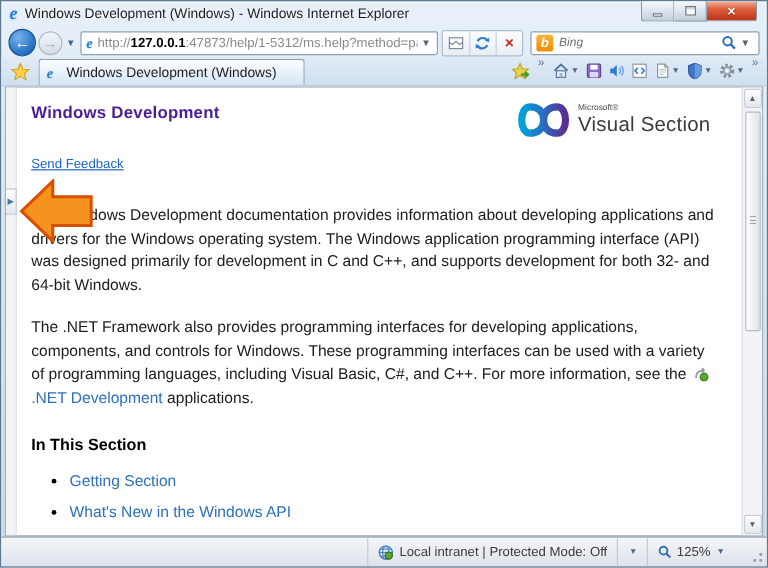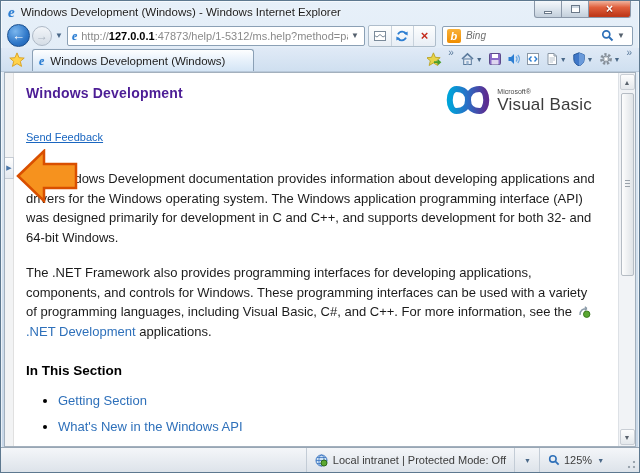--- a/index.html
+++ b/index.html
@@ -58,21 +58,21 @@
   .search-input::placeholder { color:#707070; font-style:italic; }
 
   
   .tabrow { position:absolute; left:0; top:47px; right:0; height:24px;
     background:linear-gradient(#e0eaf6,#cfdff0); border-bottom:1px solid #b9c9da;
     display:flex; align-items:flex-end; padding:0 4px; }
   .favstar-btn { width:24px; height:22px; display:flex; align-items:center; justify-content:center; }
   .tab { display:flex; align-items:center; height:22px; width:222px; margin-left:3px;
     background:linear-gradient(#fdfeff,#e9f2fb 45%,#d4e5f5); border:1px solid #8ba0b5; border-bottom:none;
     border-radius:3px 3px 0 0; padding:0 6px; }
-  .tab-label { font-size:11.5px; color:#1c1c1c; margin-left:6px; white-space:nowrap; overflow:hidden; }
+  .tab-label { font-size:11.5px; color:#1c1c1c; margin-left:11px; white-space:nowrap; overflow:hidden; }
   .cmdbar { display:flex; align-items:center; height:24px; margin-left:auto; gap:1px; }
   .cmdbtn { display:flex; align-items:center; justify-content:center; padding:0 2px; height:22px; }
   .chev { color:#5a7a9c; font-size:10px; padding:0 3px; align-self:flex-start; }
   .drop8 { font-size:7px; color:#4a6888; margin-left:1px; }
 
   
   .content { position:absolute; left:3px; right:3px; top:71px; bottom:25px;
     background:#fff; border:1px solid #a3b0bd; display:flex; }
   .pane-strip { width:9px; background:#f2f3f4; border-right:1px solid #e0e0e0; position:relative; }
   .pane-toggle { position:absolute; left:0; top:84px; width:9px; height:22px;
@@ -284,21 +284,21 @@
                 <linearGradient id="vsg" x1="0" y1="0" x2="1" y2="0">
               <stop offset="0" stop-color="#00a3d9"></stop>
                   <stop offset="0.5" stop-color="#2b6cc4"></stop>
                   <stop offset="1" stop-color="#5c2d91"></stop>
             </linearGradient>
               </defs>
             <path d="M27 15 C27 8 22.5 4 15.5 4 C6.5 4 6.5 26 15.5 26 C22.5 26 27 22 27 15 C27 8 31.5 4 38.5 4 C47.5 4 47.5 26 38.5 26 C31.5 26 27 22 27 15" fill="none" stroke="url(#vsg)" stroke-width="6"></path>
           </svg>
           <span class="vslogo-text">
             <span class="ms-small">Microsoft®</span>
-            <span class="vs-name">Visual Basic</span>
+            <span class="vs-name">Visual Section</span>
           </span>
         </div>
       </div>
 
       <a class="send-feedback">Send Feedback</a>
 
       <svg class="orange-arrow" width="62" height="54" viewBox="0 0 62 54">
         <polygon points="2,27 28,2 28,15 60,15 60,39 28,39 28,52" fill="#f6921e" stroke="#d94f00" stroke-width="2.5"></polygon>
       </svg>
 

